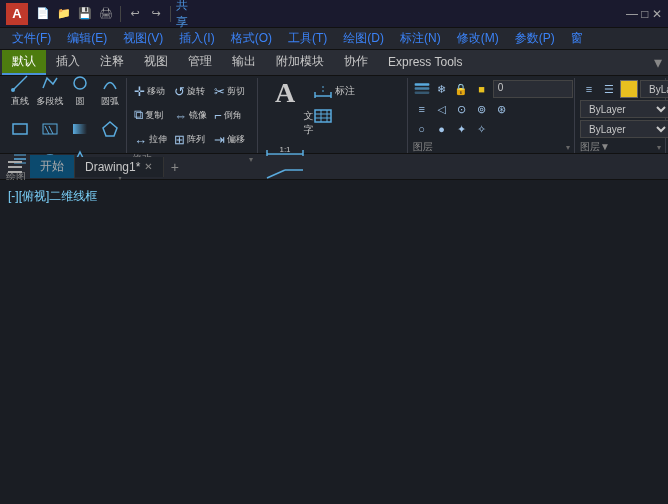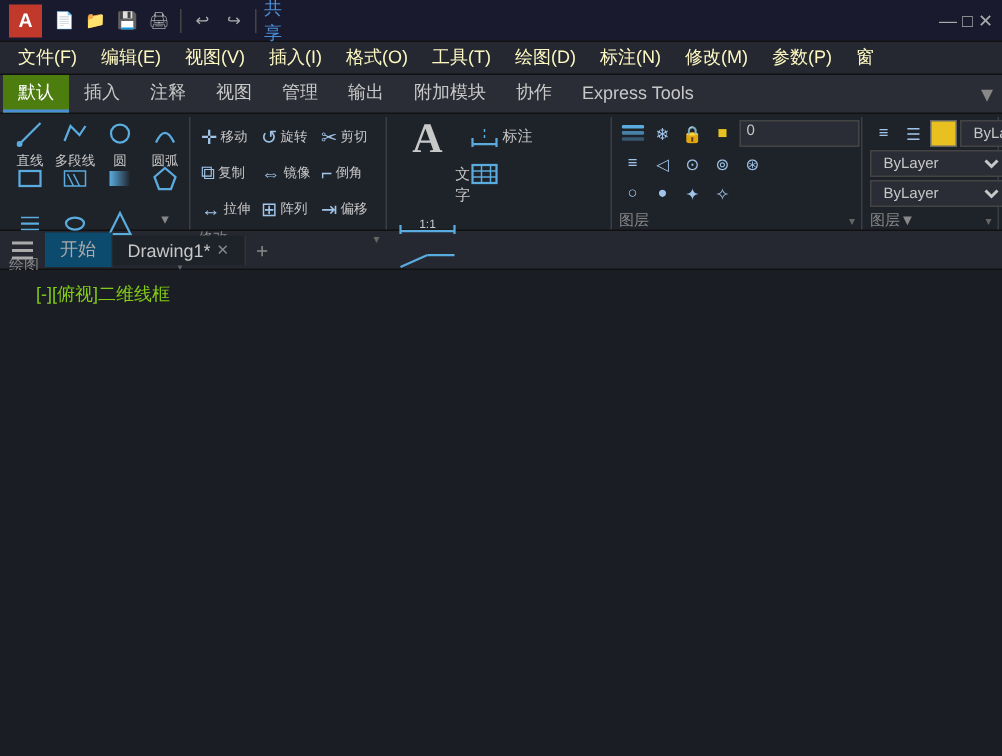--- a/index.html
+++ b/index.html
@@ -72,21 +72,21 @@
       display: flex;
       align-items: center;
       background: #252830;
       height: 22px;
       padding: 0 4px;
       border-bottom: 1px solid #111;
     }
     .menu-item {
       padding: 0 8px;
       font-size: 12px;
-      color: #fef9c3;
+      color: #3b82f6;
       cursor: pointer;
       white-space: nowrap;
     }
 
     
     #ribbon-tabs {
       display: flex;
       align-items: center;
       background: #2a2d35;
       height: 26px;
@@ -141,21 +141,21 @@
       display: grid;
       grid-template-columns: repeat(4, 28px);
       gap: 2px;
     }
     .draw-btn {
       width: 28px;
       height: 28px;
       display: flex;
       flex-direction: column;
       align-items: center;
-      justify-content: space-between;
+      justify-content: flex-end;
       cursor: pointer;
       border-radius: 2px;
       font-size: 8px;
       color: #c8c8c8;
     }
     .draw-btn .btn-icon { font-size: 14px; color: #a0c4e8; }
     .draw-btn .btn-label { font-size: 9px; }
 
     
     .modify-group {
@@ -257,23 +257,23 @@
     
     #canvas-area {
       background: #1a1d23;
       flex: 1;
       position: relative;
       height: calc(504px - 28px - 22px - 26px - 78px - 26px);
     }
     #canvas-label {
       position: absolute;
       top: 8px;
-      left: 24px;
+      left: 8px;
       font-size: 12px;
-      color: #84cc16;
+      color: #7dd3fc;
     }
 
     
     .modify-grid {
       display: grid;
       grid-template-columns: repeat(3, 38px);
       gap: 2px;
       flex: 1;
     }
     .mod-btn {

